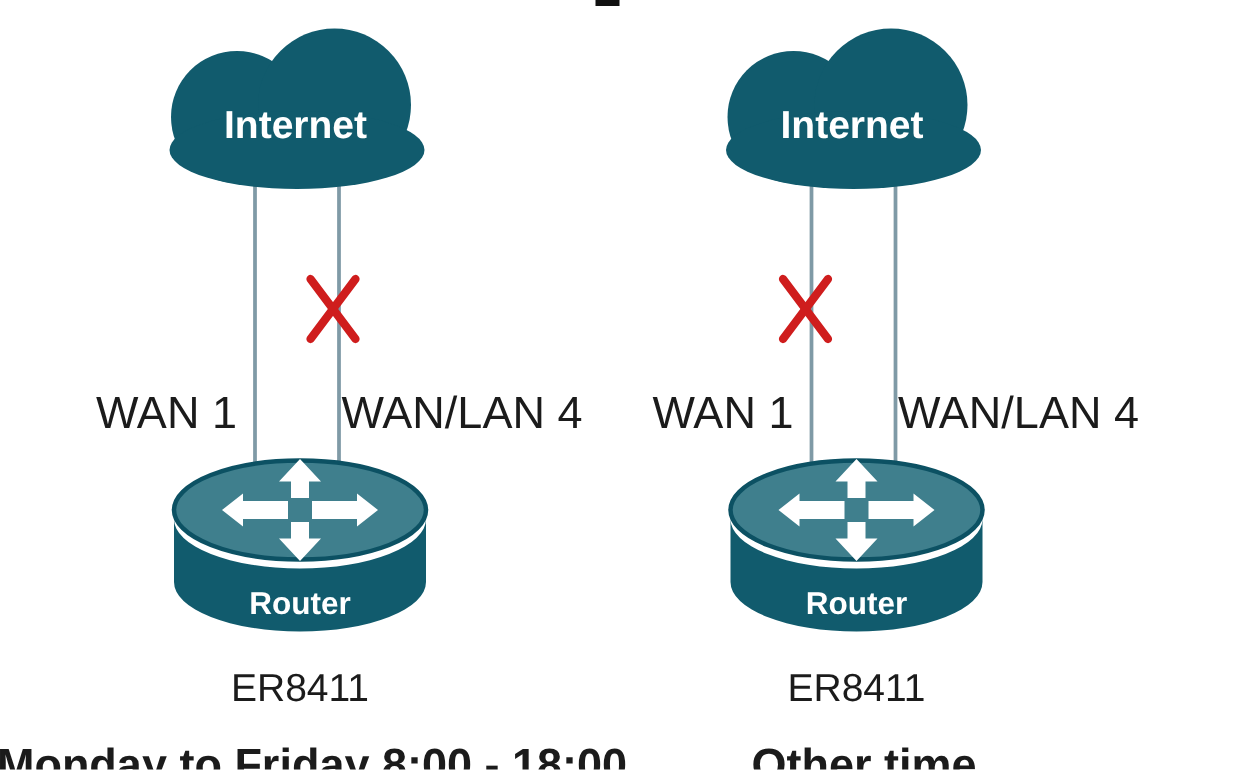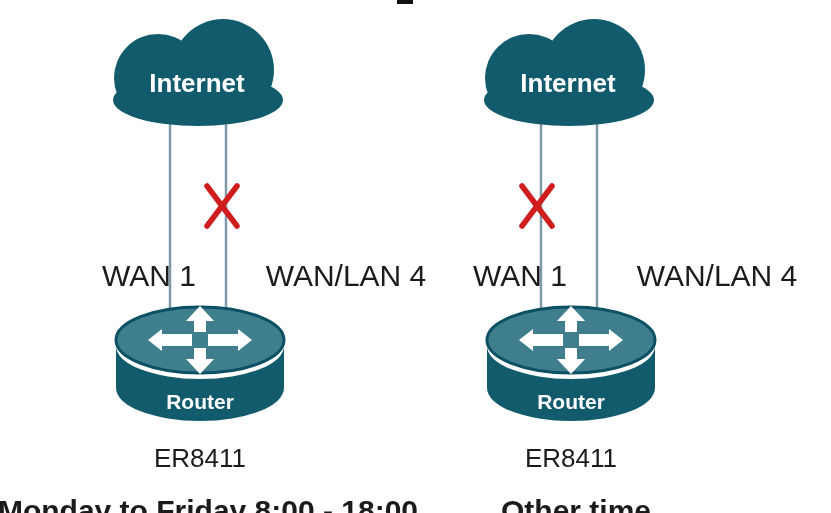--- a/index.html
+++ b/index.html
@@ -10,21 +10,21 @@
     overflow:hidden;
     font-family:"Liberation Sans","DejaVu Sans",sans-serif;
     color:var(--text-color,#1b1b1b);
   }
   .diagram{position:absolute;top:16px;width:460px;height:513px;}
   .diagram svg{position:absolute;left:0;top:0;}
   #diagram-weekday{left:0;}
   #diagram-other{left:371px;}
   .port-label{
     position:absolute;top:244px;height:32px;line-height:32px;
-    font-size:30px;white-space:nowrap;transform:translateX(-50%);margin-left:38px;
+    font-size:30px;white-space:nowrap;transform:translateX(-50%);
   }
   .port-label.left{left:111px;}
   .port-label.right{left:308px;text-align:right;}
   .model-label{
     position:absolute;top:427px;left:200px;transform:translateX(-50%);
     font-size:26px;white-space:nowrap;
   }
   .caption-label{
     position:absolute;top:478px;transform:translateX(-50%);
     font-size:30px;white-space:nowrap;font-weight:bold;

